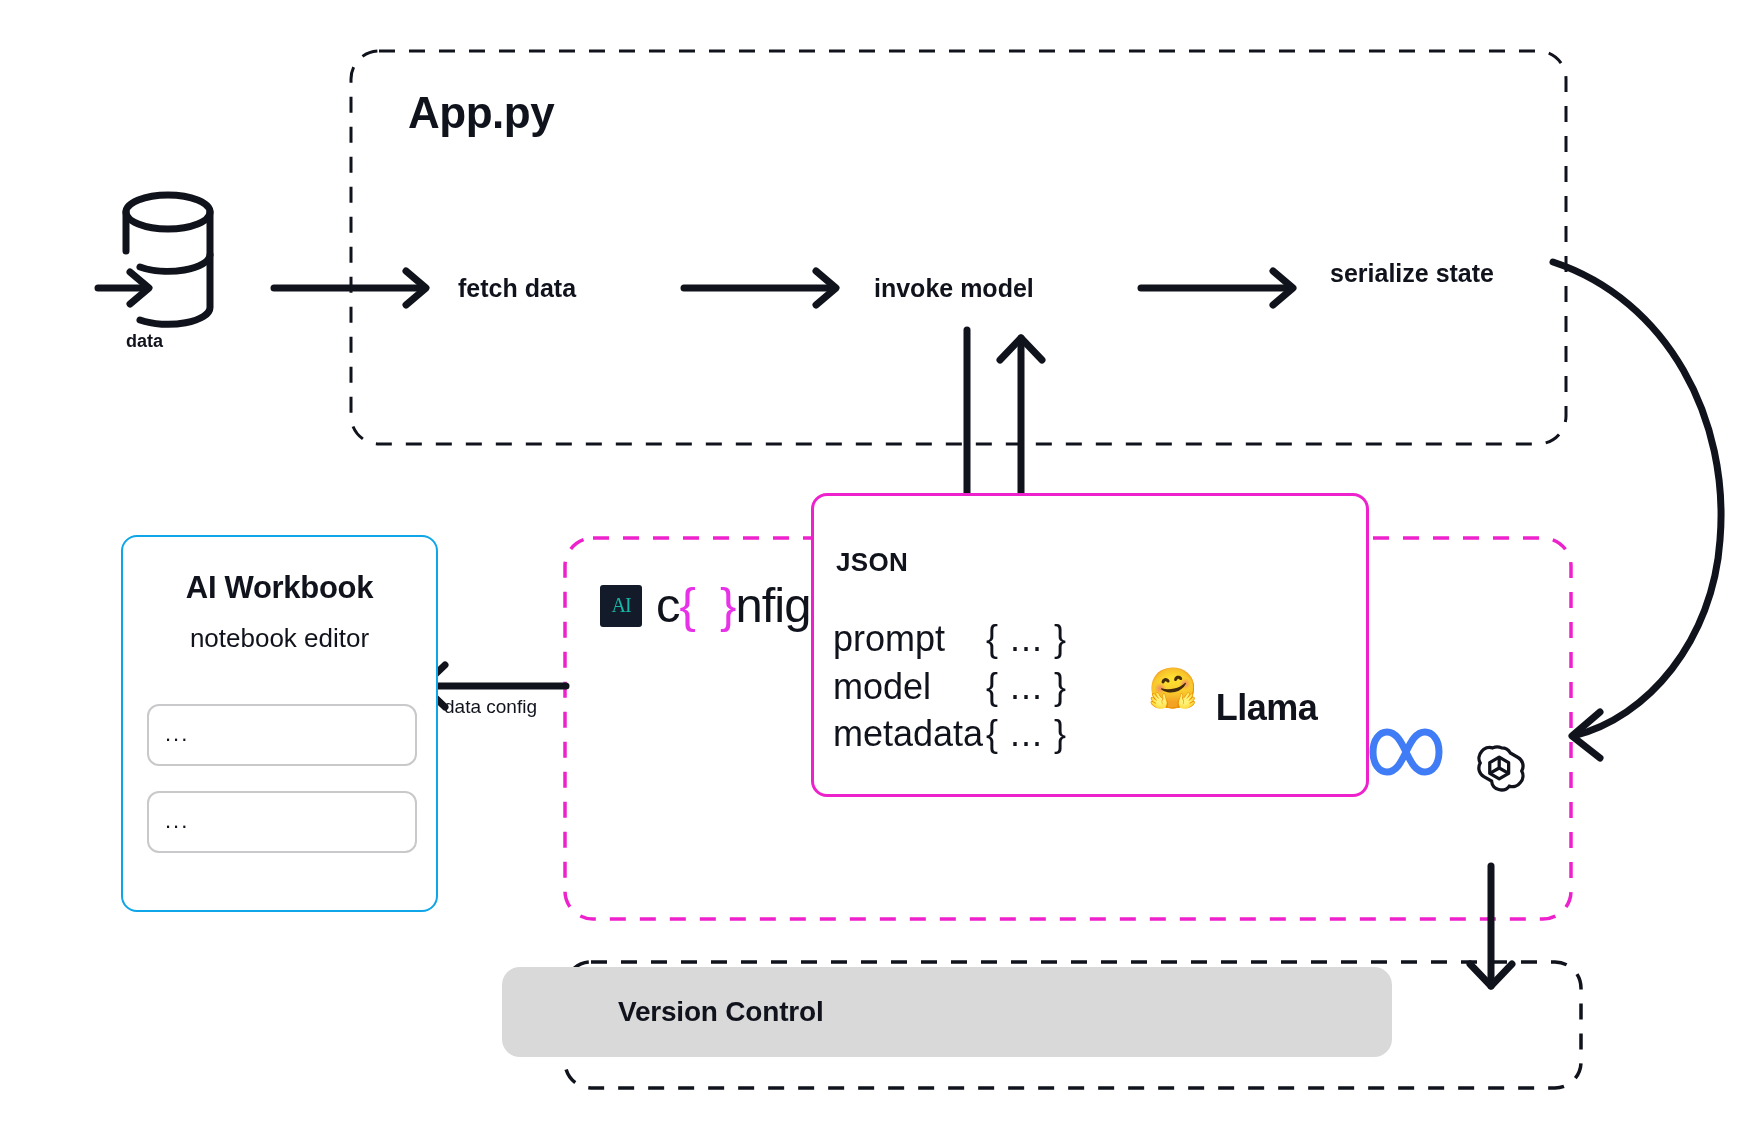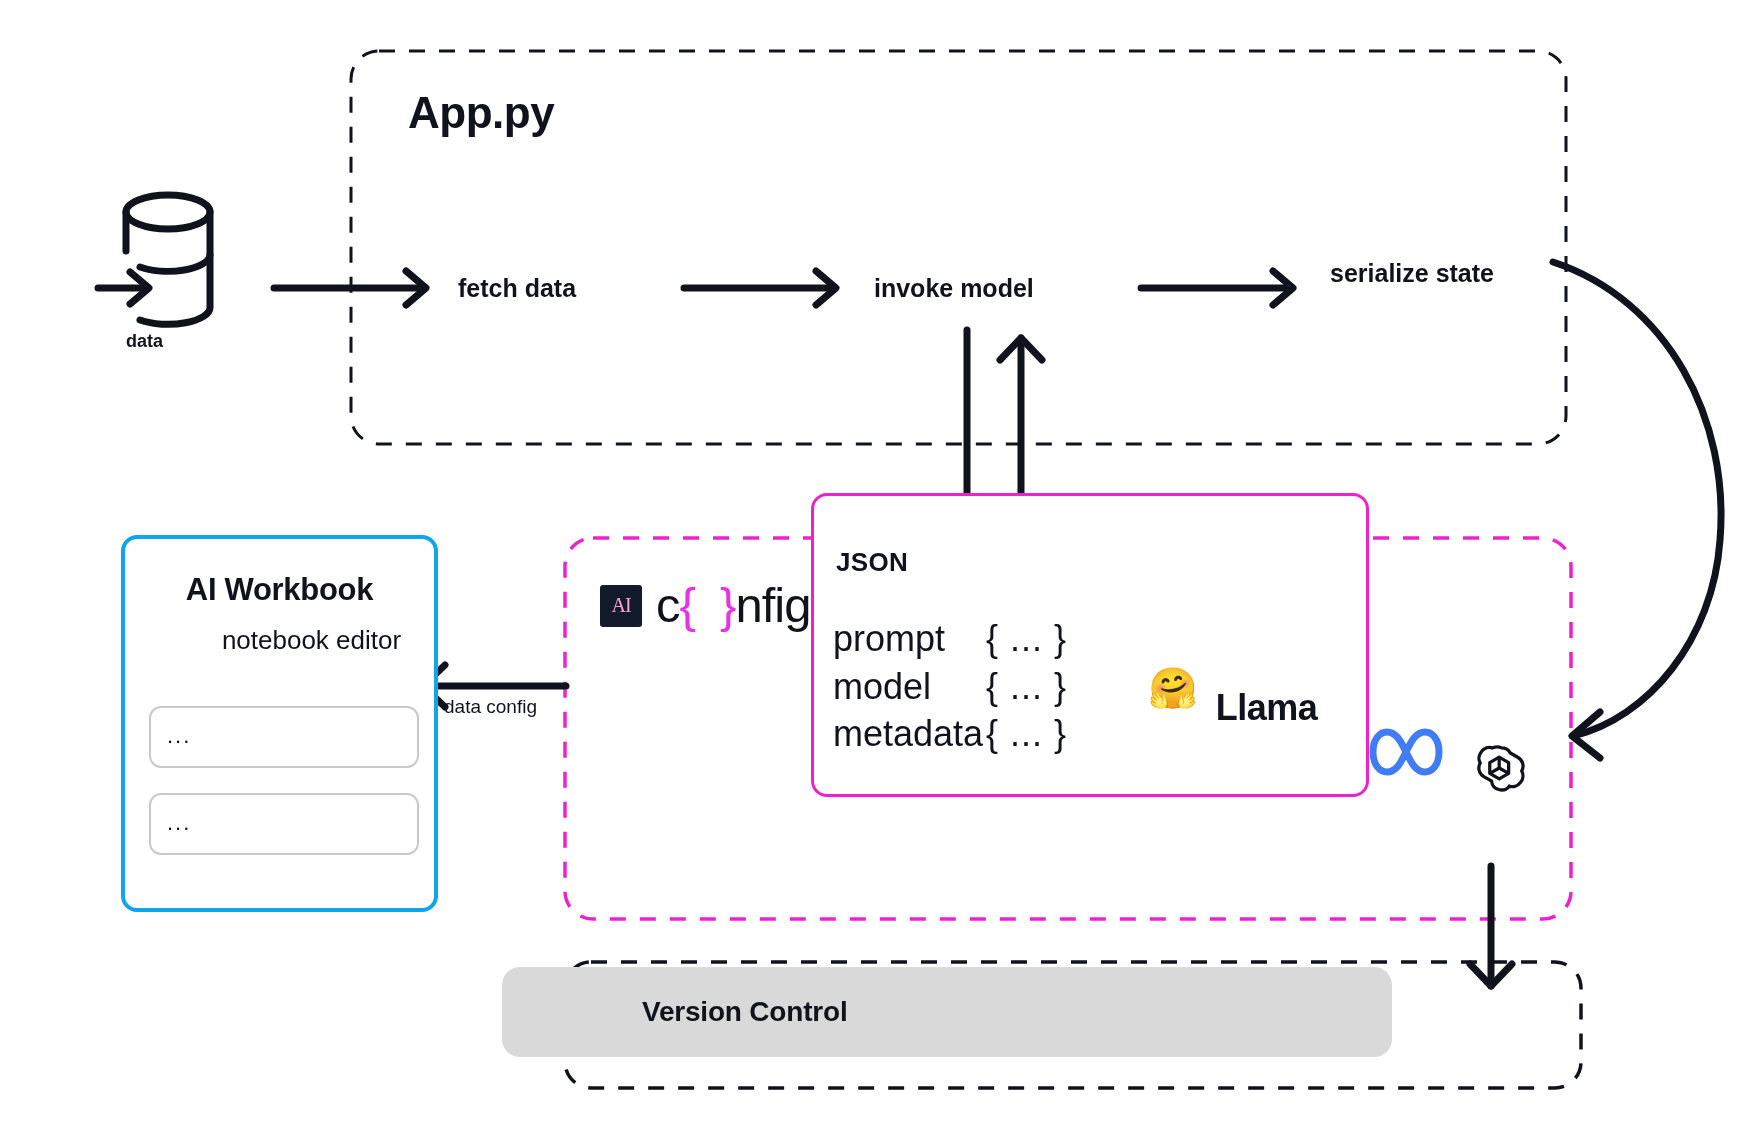--- a/index.html
+++ b/index.html
@@ -15,42 +15,42 @@
 
   #app-title{left:400px;top:88px;font-size:44px;font-weight:bold;letter-spacing:-0.5px;}
   #data-label{left:118px;top:331px;font-size:18px;font-weight:bold;}
   #step-fetch{left:450px;top:274px;font-size:25px;font-weight:bold;}
   #step-invoke{left:866px;top:274px;font-size:25px;font-weight:bold;}
   #step-serialize{left:1322px;top:255px;font-size:25px;font-weight:bold;line-height:36px;width:180px;}
 
   
   #workbook{
     left:113px;top:535px;width:317px;height:377px;
-    border:4px solid #0ea5e9;border-radius:16px;background:#fff;
+    border:2px solid #0ea5e9;border-radius:16px;background:#fff;
     box-sizing:border-box;
   }
   #wb-title{position:absolute;left:0;top:33px;width:100%;text-align:center;font-size:31px;font-weight:bold;letter-spacing:-0.3px;}
-  #wb-sub{position:absolute;left:0;top:86px;width:100%;text-align:center;font-size:26px;font-weight:normal;padding-left:32px;}
+  #wb-sub{position:absolute;left:0;top:86px;width:100%;text-align:center;font-size:26px;font-weight:normal;}
   .wb-cell{
     position:absolute;left:24px;width:270px;height:62px;
     border:2px solid #c9c9cc;border-radius:12px;background:#fff;box-sizing:border-box;
   }
   #wb-cell-1{top:167px;}
   #wb-cell-2{top:254px;}
   .wb-cell span{position:absolute;left:16px;top:50%;transform:translateY(-55%);font-size:22px;letter-spacing:2px;color:#10131c;}
 
   #edit-config-label{left:436px;top:696px;font-size:19px;font-weight:normal;}
 
   
   #config-mark{left:592px;top:581px;display:flex;align-items:center;gap:14px;}
   #ai-badge{
     width:42px;height:42px;background:#131a2a;border-radius:3px;
     display:flex;align-items:center;justify-content:center;
   }
-  #ai-badge span{color:#f9a8d4;font-size:20px;font-weight:normal;letter-spacing:-1px;font-family:"Liberation Serif", serif;}
+  #ai-badge span{color:#14b8a6;font-size:20px;font-weight:normal;letter-spacing:-1px;font-family:"Liberation Serif", serif;}
   #config-word{font-size:49px;font-weight:normal;letter-spacing:-1px;line-height:1;white-space:pre;}
   #config-word .brace{color:#e832e8;font-weight:normal;}
 
   
   #json-panel{
     left:803px;top:493px;width:558px;height:304px;
     border:3px solid #ee22cc;border-radius:16px;background:#fff;box-sizing:border-box;
   }
   #json-title{left:828px;top:547px;font-size:26px;font-weight:bold;letter-spacing:0.3px;}
   .json-row{position:absolute;left:825px;font-size:36px;font-weight:normal;white-space:nowrap;}
@@ -63,21 +63,21 @@
   
   #logos{left:1140px;top:650px;display:flex;align-items:center;gap:18px;}
   #hf-emoji{font-size:40px;line-height:1;}
   #llama-lockup{display:flex;flex-direction:column;align-items:center;line-height:1;}
   #llama-word{font-size:36px;font-weight:bold;letter-spacing:-0.5px;margin-top:-2px;}
 
   
   #vc-bar{
     left:494px;top:967px;width:890px;height:90px;
     background:#d9d9d9;border-radius:18px;box-sizing:border-box;
-    display:flex;align-items:center;gap:18px;padding-left:52px;
+    display:flex;align-items:center;gap:18px;padding-left:28px;
   }
   #vc-label{font-size:28px;font-weight:bold;letter-spacing:-0.2px;}
 </style>
 </head>
 <body>
 
 <div id="stage">
 
   <svg class="layer" viewBox="0 0 1760 1138">
 

